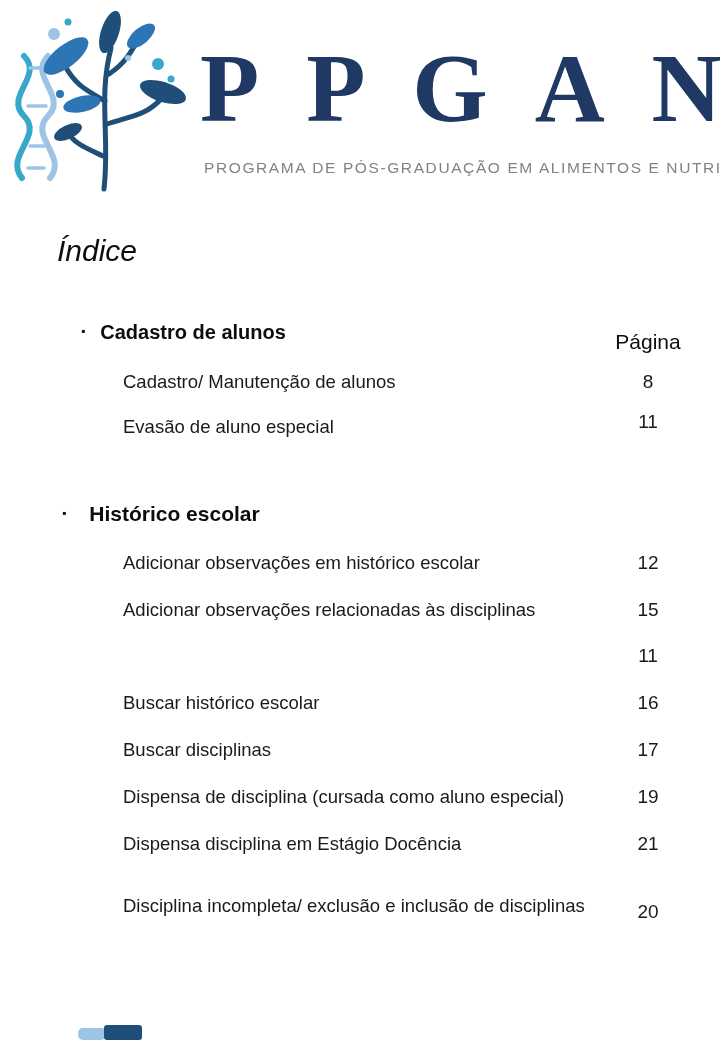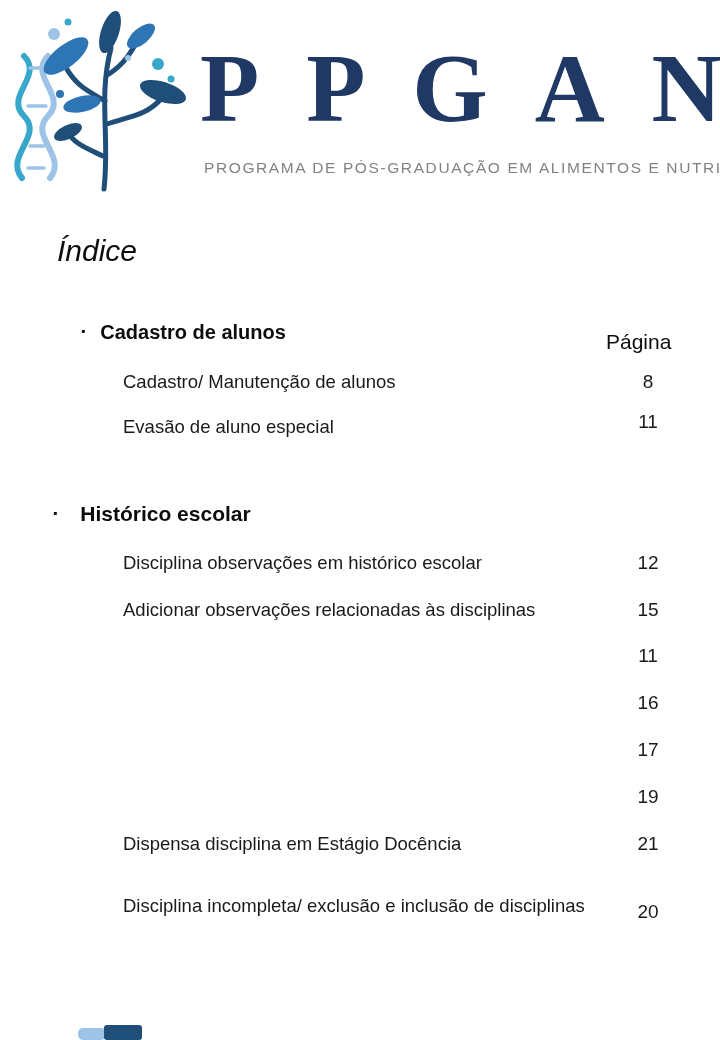--- a/index.html
+++ b/index.html
@@ -24,29 +24,29 @@
     white-space:nowrap; font-weight:normal;
   }
 
   .title {
     position:absolute; left:57px; top:234px;
     font-size:30px; font-weight:normal; font-style:italic; color:#0d0d0d;
   }
 
   .pagina {
     position:absolute; left:606px; top:330px; width:84px;
-    font-size:21px; color:#0d0d0d;
+    text-align:center; font-size:21px; color:#0d0d0d;
   }
 
   .section { position:absolute; white-space:nowrap; color:#0d0d0d; }
   .section .bullet { font-size:12px; vertical-align:4px; display:inline-block; }
   .section .sec-label { font-weight:bold; }
   .section-1 { left:62px; top:321px; font-size:20px;margin-left:19px; }
   .section-1 .bullet { margin-right:15px; }
-  .section-2 { left:53px; top:502px; font-size:21px; }
+  .section-2 { left:62px; top:502px; font-size:21px; }
   .section-2 .bullet { margin-right:23px; }
 
   .row { position:absolute; left:0; width:720px; height:26px; }
   .row .item-label {
     position:absolute; left:123px; top:0;
     font-size:18.5px; white-space:nowrap; color:#1a1a1a;
   }
   .row .page-num {
     position:absolute; left:606px; top:0; width:84px;
     text-align:center; font-size:19px; color:#1a1a1a;
@@ -113,37 +113,40 @@
   <div class="row" style="top:416px">
     <span class="item-label">Evasão de aluno especial</span>
     <span class="page-num" style="top:-5px">11</span>
   </div>
 
   <div class="section section-2">
     <span class="bullet">▪</span><span class="sec-label">Histórico escolar</span>
   </div>
 
   <div class="row" style="top:552px">
-    <span class="item-label">Disciplina observações em histórico escolar</span>
+    <span class="item-label">Adicionar observações em histórico escolar</span>
     <span class="page-num">12</span>
   </div>
   <div class="row" style="top:599px">
     <span class="item-label">Adicionar observações relacionadas às disciplinas</span>
     <span class="page-num">15</span>
   </div>
   <div class="row" style="top:645px">
     <span class="page-num">11</span>
   </div>
   <div class="row" style="top:692px">
+    <span class="item-label">Buscar histórico escolar</span>
     <span class="page-num">16</span>
   </div>
   <div class="row" style="top:739px">
+    <span class="item-label">Buscar disciplinas</span>
     <span class="page-num">17</span>
   </div>
   <div class="row" style="top:786px">
+    <span class="item-label">Dispensa de disciplina (cursada como aluno especial)</span>
     <span class="page-num">19</span>
   </div>
   <div class="row" style="top:833px">
     <span class="item-label">Dispensa disciplina em Estágio Docência</span>
     <span class="page-num">21</span>
   </div>
   <div class="row" style="top:895px">
     <span class="item-label">Disciplina incompleta/ exclusão e inclusão de disciplinas</span>
     <span class="page-num" style="top:6px">20</span>
   </div>

